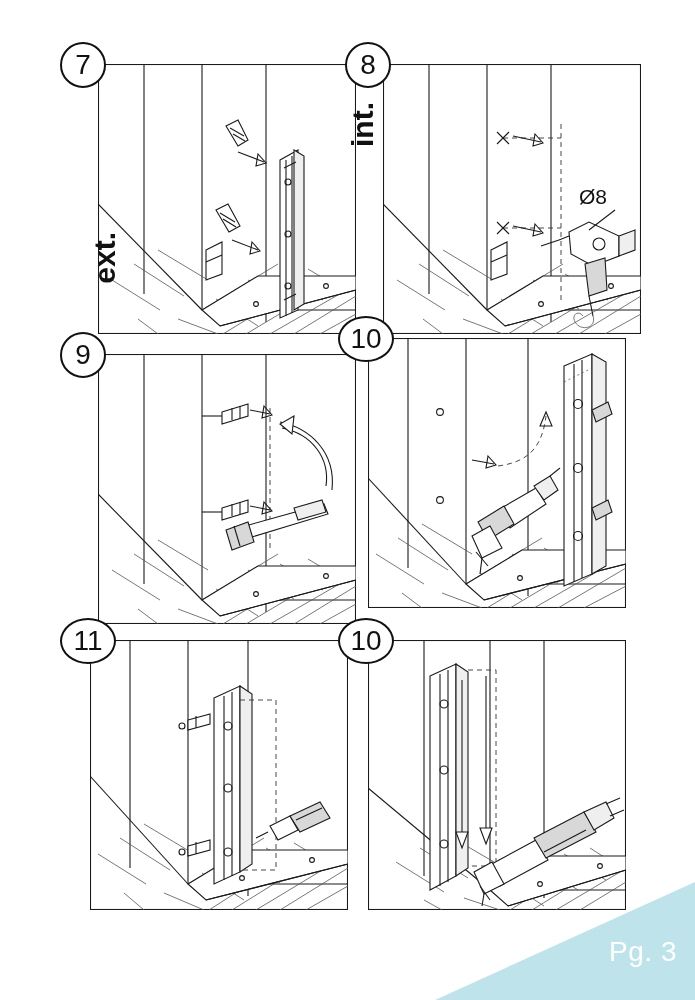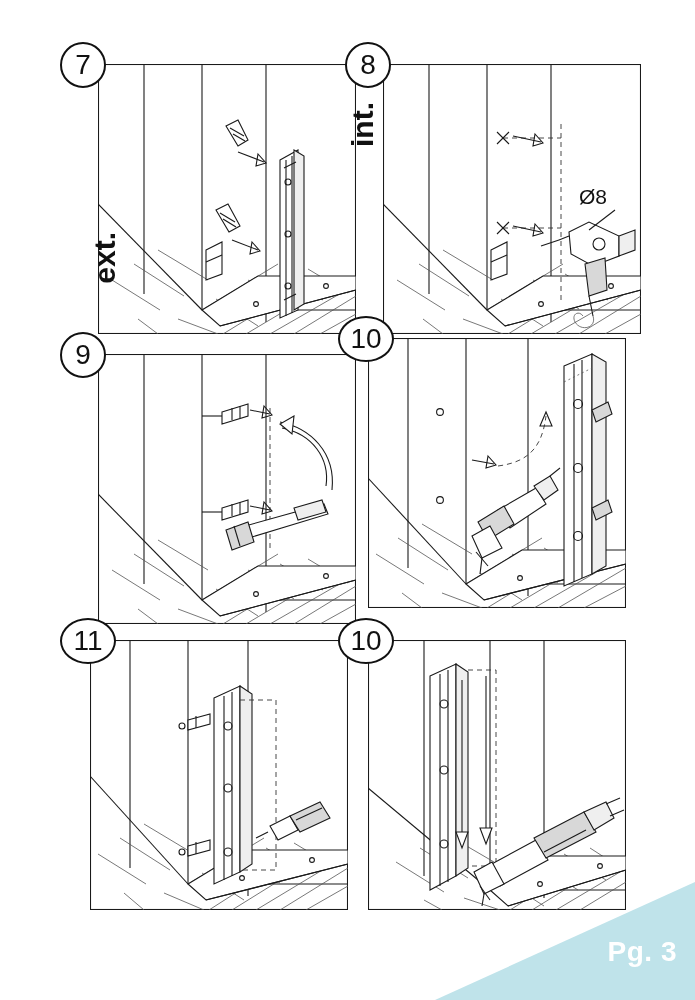--- a/index.html
+++ b/index.html
@@ -66,21 +66,20 @@
   }
   .pg-label {
     position: absolute;
     right: 18px;
     bottom: 32px;
     color: #ffffff;
     font-size: 28px;
     font-family: "Liberation Sans", sans-serif;
     letter-spacing: 0.5px;
     z-index: 3;
-    font-weight: bold;
   }
   .vlabel {
     position: absolute;
     font-family: "Liberation Sans", sans-serif;
     font-weight: bold;
     color: #111;
   }
   svg { display:block; }
   .ln { stroke:#1a1a1a; fill:none; stroke-width:1.1; }
   .ln-thin { stroke:#555; fill:none; stroke-width:0.8; }

